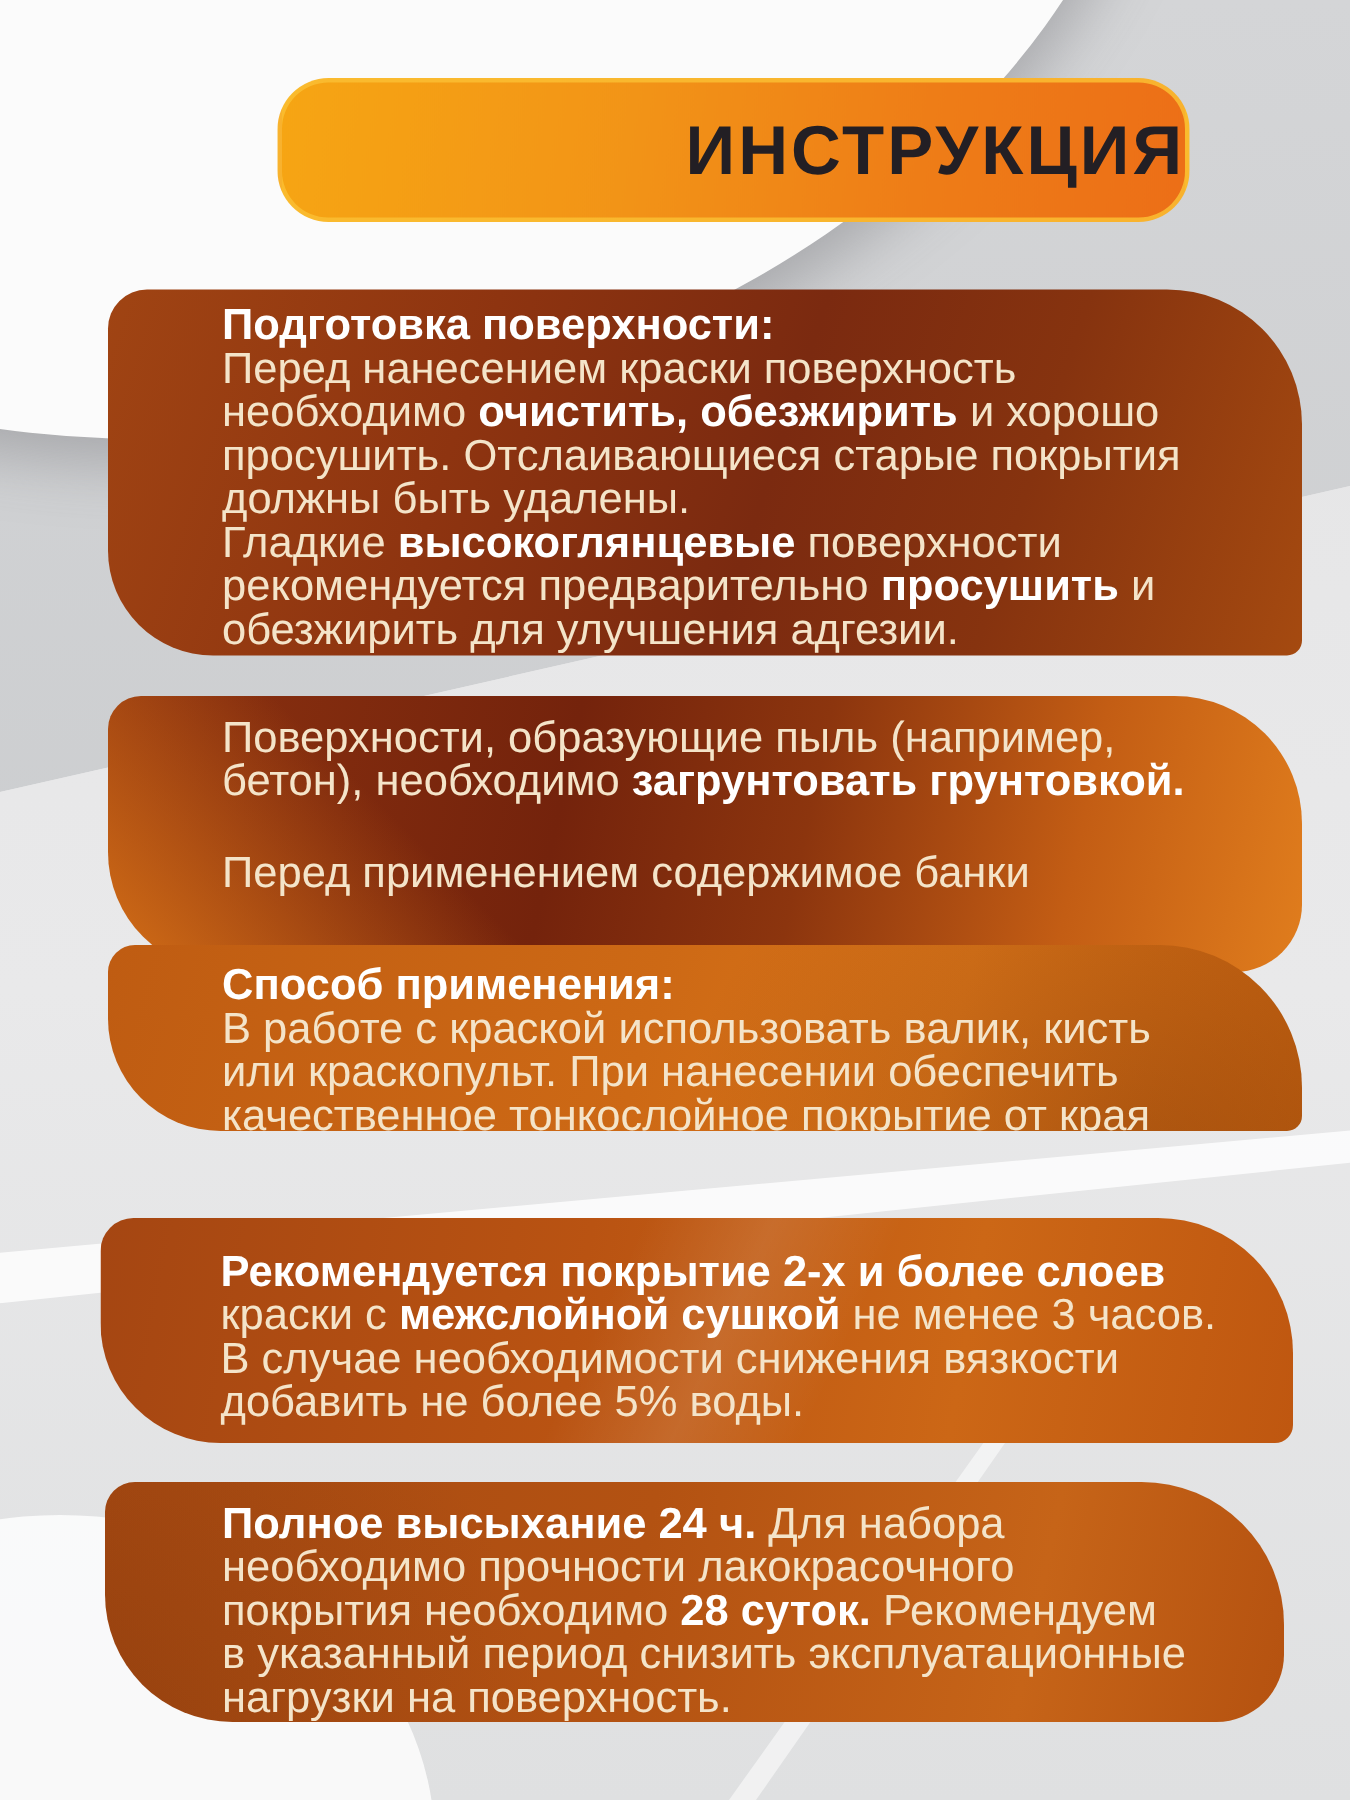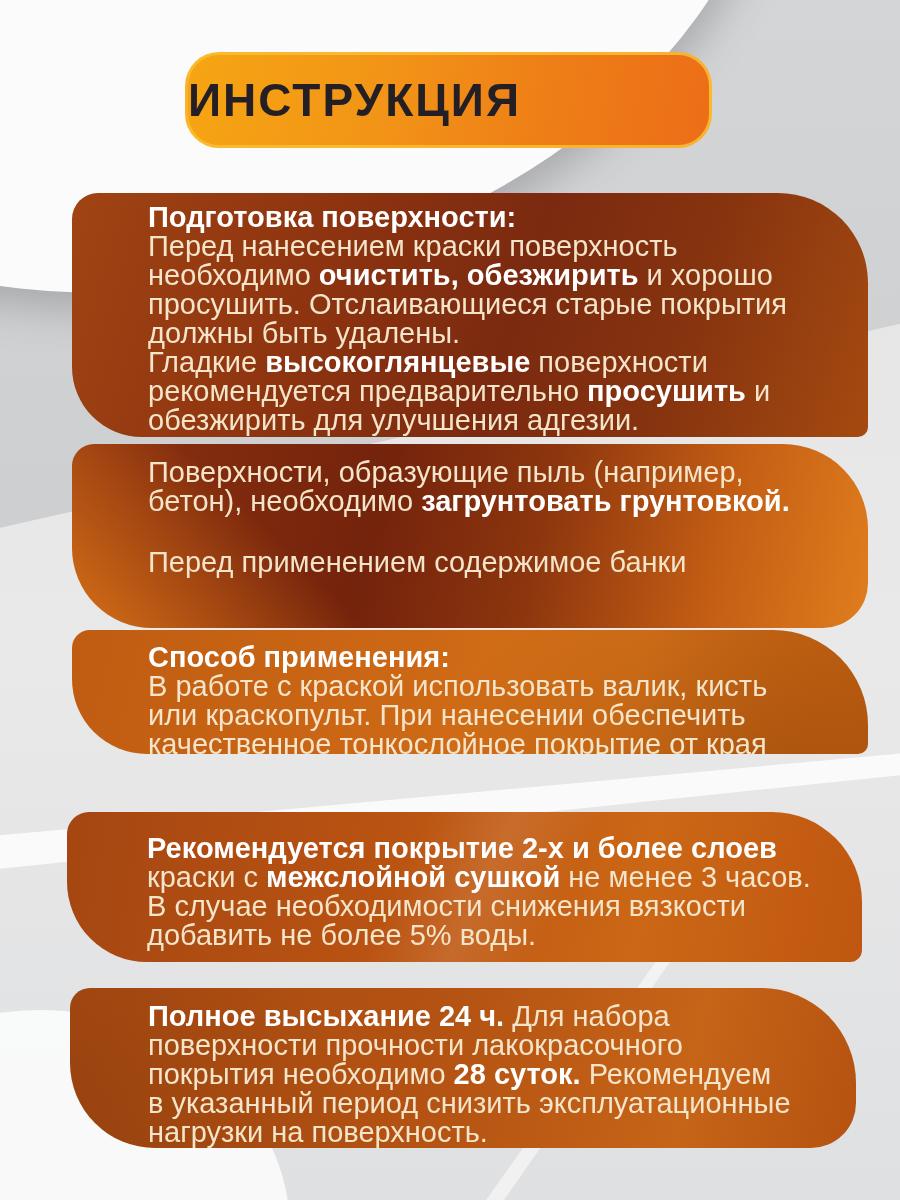--- a/index.html
+++ b/index.html
@@ -33,46 +33,46 @@
     position:absolute;left:-210px;top:1010px;width:500px;height:440px;z-index:1;
     background:rgba(252,252,252,.9);border-radius:50%;
   }
   .bg-bottom-streak{
     position:absolute;inset:0;z-index:1;
     background:rgba(255,255,255,.55);
     clip-path:polygon(54% 100%,73% 80%,74.6% 80%,56% 100%);
   }
   
   .header{
-    position:absolute;left:185px;top:52px;width:527px;height:96px;z-index:3;
+    position:absolute;left:185px;top:52px;width:608px;height:96px;z-index:3;
     border-radius:34px;
     background:linear-gradient(100deg,#f6a513 0%,#f29417 38%,#ee7d17 70%,#ec6e17 100%);
     border:3px solid rgba(250,190,50,.85);
     box-sizing:border-box;
-    display:flex;align-items:center;justify-content:flex-start;
+    display:flex;align-items:center;justify-content:flex-end;
   }
   .header span{
     font-size:46px;font-weight:800;letter-spacing:2px;color:#231f24;
   }
   
   .panel{
     position:absolute;z-index:2;box-sizing:border-box;color:#f4e4c9;
     font-size:29px;line-height:29px;overflow:hidden;
   }
   .panel .line{white-space:nowrap;}
   .panel .line.gap{margin-top:32px;}
   .panel .b{font-weight:700;color:#ffffff;}
   .p1{
     left:72px;top:193px;width:796px;height:244px;
     border-radius:26px 90px 10px 70px;
     background:linear-gradient(108deg,#a04413 0%,#8e3410 30%,#7b2a10 55%,#86330f 75%,#a54a10 100%);
     padding:10px 20px 0 76px;
   }
   .p2{
-    left:72px;top:444px;width:796px;height:184px;
+    left:72px;top:464px;width:796px;height:184px;
     border-radius:22px 85px 45px 80px;
     background:
       linear-gradient(45deg,rgba(217,115,23,.95) 0%,rgba(217,115,23,0) 30%),
       linear-gradient(102deg,#8c3210 0%,#74230c 38%,#8c350e 58%,#c35d14 80%,#e07d1d 100%);
     padding:14px 20px 0 76px;
   }
   .p3{
     left:72px;top:630px;width:796px;height:124px;
     border-radius:18px 95px 10px 75px;
     background:
@@ -135,18 +135,18 @@
       <div class="line"><span>до края.</span></div>
     </div>
   <div class="panel p4">
       <div class="line"><span class="b">Рекомендуется покрытие 2-х и более слоев</span></div>
       <div class="line"><span>краски с </span><span class="b">межслойной сушкой</span><span> не менее 3 часов.</span></div>
       <div class="line"><span>В случае необходимости снижения вязкости</span></div>
       <div class="line"><span>добавить не более 5% воды.</span></div>
     </div>
   <div class="panel p5">
       <div class="line"><span class="b">Полное высыхание 24 ч.</span><span> Для набора</span></div>
-      <div class="line"><span>поверхности прочности лакокрасочного</span></div>
+      <div class="line"><span>необходимо прочности лакокрасочного</span></div>
       <div class="line"><span>покрытия необходимо </span><span class="b">28 суток.</span><span> Рекомендуем</span></div>
       <div class="line"><span>в указанный период снизить эксплуатационные</span></div>
       <div class="line"><span>нагрузки на поверхность.</span></div>
     </div>
 </div>
 
 </body></html>

